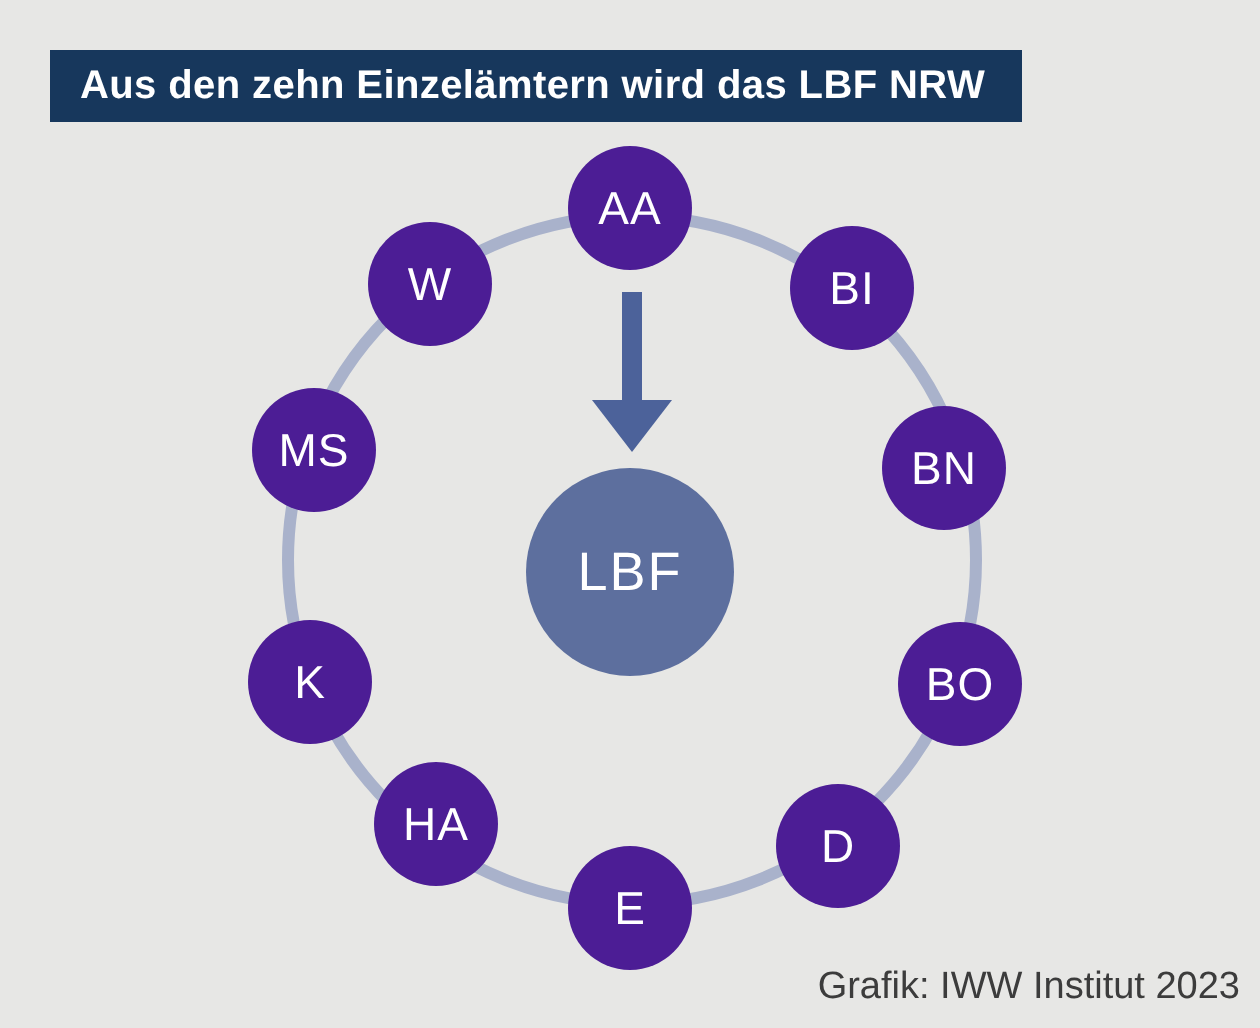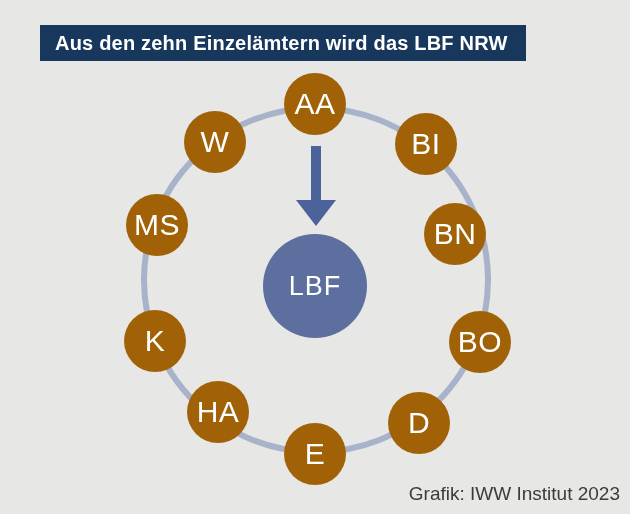--- a/index.html
+++ b/index.html
@@ -20,21 +20,20 @@
   .title-bar {
     position: absolute;
     left: 25px;
     top: 25px;
     width: 486px;
     height: 36px;
     background: #17375c;
     display: flex;
     align-items: center;
     padding-left: 15px;
-    margin-left: 15px;
   }
   .title-bar span {
     color: #ffffff;
     font-size: 20px;
     font-weight: bold;
     letter-spacing: 0.2px;
     white-space: nowrap;
   }
 
   
@@ -56,33 +55,33 @@
     top: 144px;
     z-index: 2;
   }
 
   
   .node {
     position: absolute;
     width: 62px;
     height: 62px;
     border-radius: 50%;
-    background: #a16207;
+    background: #4c1d95;
     color: #ffffff;
     display: flex;
     align-items: center;
     justify-content: center;
-    font-size: 30px;
+    font-size: 23px;
     font-weight: 500;
     letter-spacing: 0.5px;
     z-index: 3;
   }
   .pos-aa { left: 284px; top: 73px;  }
   .pos-bi { left: 395px; top: 113px; }
-  .pos-bn { left: 424px; top: 203px; text-align: right; }
+  .pos-bn { left: 441px; top: 203px; text-align: right; }
   .pos-bo { left: 449px; top: 311px; align-items: center; }
   .pos-d  { left: 388px; top: 392px; }
   .pos-e  { left: 284px; top: 423px; }
   .pos-ha { left: 187px; top: 381px; }
   .pos-k  { left: 124px; top: 310px; }
   .pos-ms { left: 126px; top: 194px; }
   .pos-w  { left: 184px; top: 111px; }
 
   
   .center-node {

